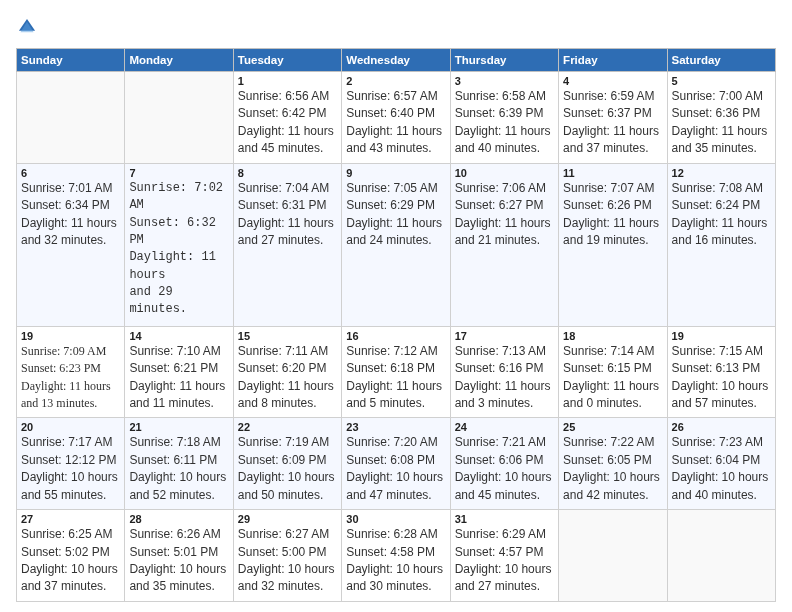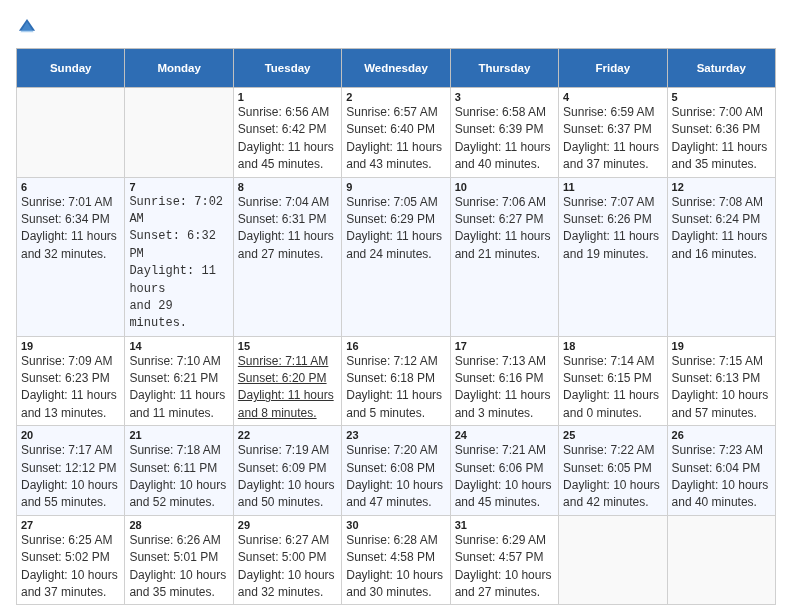--- a/index.html
+++ b/index.html
@@ -56,22 +56,22 @@
       flex: 1;
       border-collapse: collapse;
       width: 100%;
       table-layout: fixed;
     }
     .calendar th {
       background: #2e6db4;
       color: #fff;
       font-size: 11.5px;
       font-weight: bold;
-      padding: 13px 4px;
-      text-align: center;
+      padding: 5px 4px;
+      text-align: left;
       border: 1px solid #c0c0c0;
     }
     .calendar td {
       vertical-align: top;
       border: 1px solid #d0d0d0;
       padding: 3px 4px;
       font-size: 9.5px;
       color: #333;
       background: #fff;
       height: 88px;
@@ -215,35 +215,35 @@
             <span class="day-num">12</span>
             <div class="day-info" style="white-space: pre-line;">Sunrise: 7:08 AM
 Sunset: 6:24 PM
 Daylight: 11 hours
 and 16 minutes.</div>
           </td>
         </tr>
         <tr>
           <td>
             <span class="day-num">19</span>
-            <div class="day-info" style="white-space: pre-line;">Sunrise: 7:09 AM
+            <div class="day-info" style="white-space: pre-line; font-family: Liberation Serif, serif;">Sunrise: 7:09 AM
 Sunset: 6:23 PM
 Daylight: 11 hours
 and 13 minutes.</div>
           </td>
           <td>
             <span class="day-num">14</span>
             <div class="day-info" style="white-space: pre-line;">Sunrise: 7:10 AM
 Sunset: 6:21 PM
 Daylight: 11 hours
 and 11 minutes.</div>
           </td>
           <td>
             <span class="day-num">15</span>
-            <div class="day-info" style="white-space: pre-line; text-decoration: underline;">Sunrise: 7:11 AM
+            <div class="day-info" style="white-space: pre-line;">Sunrise: 7:11 AM
 Sunset: 6:20 PM
 Daylight: 11 hours
 and 8 minutes.</div>
           </td>
           <td>
             <span class="day-num">16</span>
             <div class="day-info" style="white-space: pre-line;">Sunrise: 7:12 AM
 Sunset: 6:18 PM
 Daylight: 11 hours
 and 5 minutes.</div>

